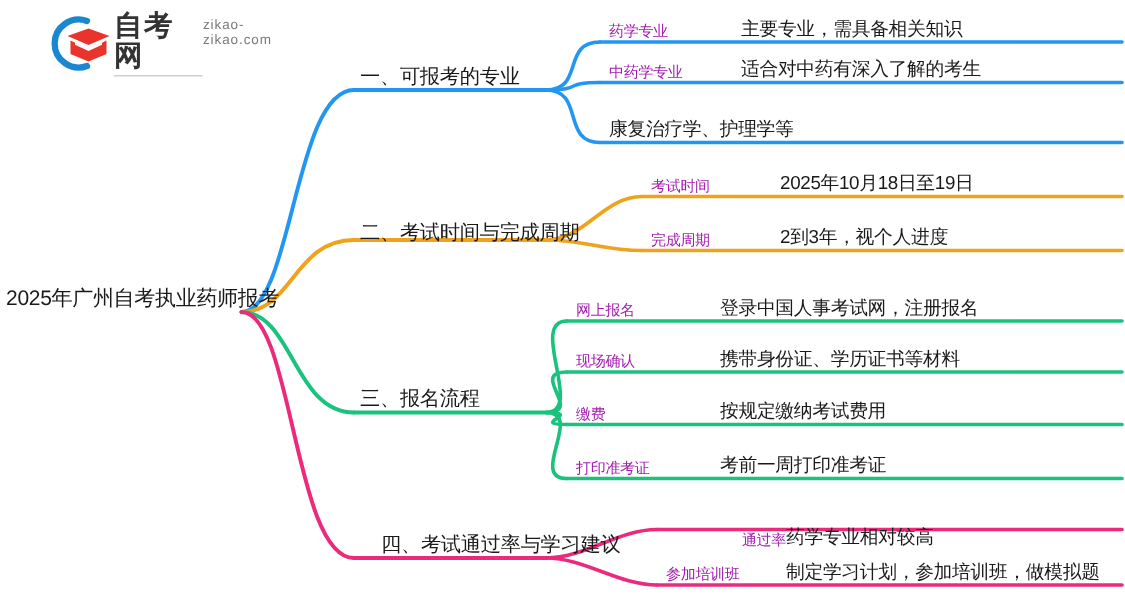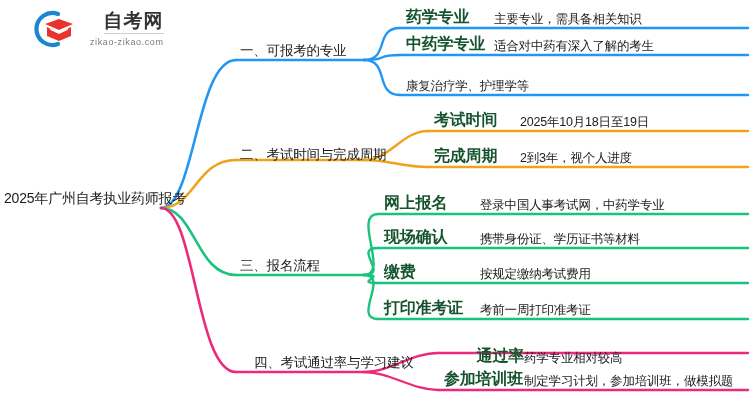--- a/index.html
+++ b/index.html
@@ -34,25 +34,23 @@
     width: 180px; height: 46px;
     display: flex;
     align-items: center;
   }
   .logo-mark {
     position: relative;
     width: 46px; height: 42px;
     flex: 0 0 46px;
   }
   .logo-text {
-    margin-left: 16px;
-    display: flex;
-    flex-direction: column;
+    margin-left: 2px;
+    display: flex;
     justify-content: center;
-    align-items: flex-end;
   }
   .logo-title {
     font-size: 19px;
     font-weight: bold;
     color: #333333;
     letter-spacing: 1px;
     line-height: 20px;
     border-bottom: 1px solid #cfcfcf;
     padding-bottom: 2px;
   }
@@ -100,25 +98,24 @@
 
   
   .l2 {
     position: absolute;
     height: 25px;
     white-space: nowrap;
     display: flex;
     align-items: flex-end;
   }
   .l2-key {
-    font-size: 16px;
-    color: #14532d;
+    font-size: 10px;
+    color: #a21caf;
     padding-bottom: 2px;
     letter-spacing: -0.2px;
-    font-weight: bold;
   }
   .l2-val {
     font-size: 12.5px;
     color: #1a1a1a;
     padding-bottom: 2px;
     letter-spacing: -0.2px;
   }
 </style>
 </head>
 <body>
@@ -201,21 +198,21 @@
       </div>
       <div class="l2" style="left: 434px; top: 144px; width: 312px;">
         <span class="l2-key" style="display: inline-block; width: 86px;">完成周期</span>
         <span class="l2-val">2到3年，视个人进度</span>
       </div>
       <div class="l1" style="left: 238px; top: 253px; width: 124px;">
         <span class="l1-label">三、报名流程</span>
       </div>
       <div class="l2" style="left: 384px; top: 191px; width: 362px;">
         <span class="l2-key" style="display: inline-block; width: 96px;">网上报名</span>
-        <span class="l2-val">登录中国人事考试网，中药学专业</span>
+        <span class="l2-val">登录中国人事考试网，注册报名</span>
       </div>
       <div class="l2" style="left: 384px; top: 225px; width: 362px;">
         <span class="l2-key" style="display: inline-block; width: 96px;">现场确认</span>
         <span class="l2-val">携带身份证、学历证书等材料</span>
       </div>
       <div class="l2" style="left: 384px; top: 260px; width: 362px;">
         <span class="l2-key" style="display: inline-block; width: 96px;">缴费</span>
         <span class="l2-val">按规定缴纳考试费用</span>
       </div>
       <div class="l2" style="left: 384px; top: 296px; width: 362px;">

